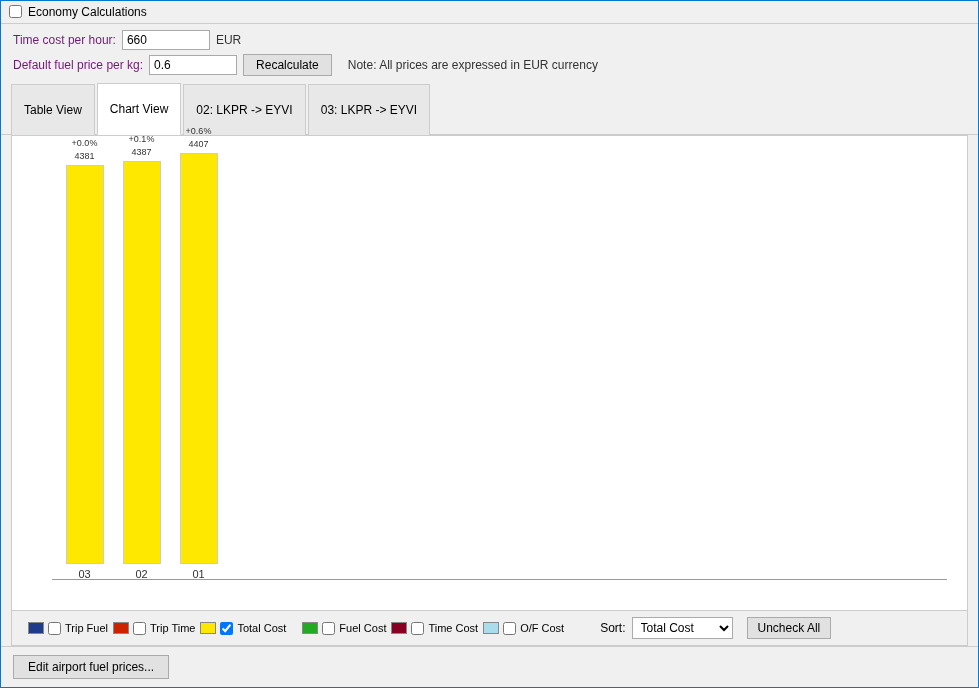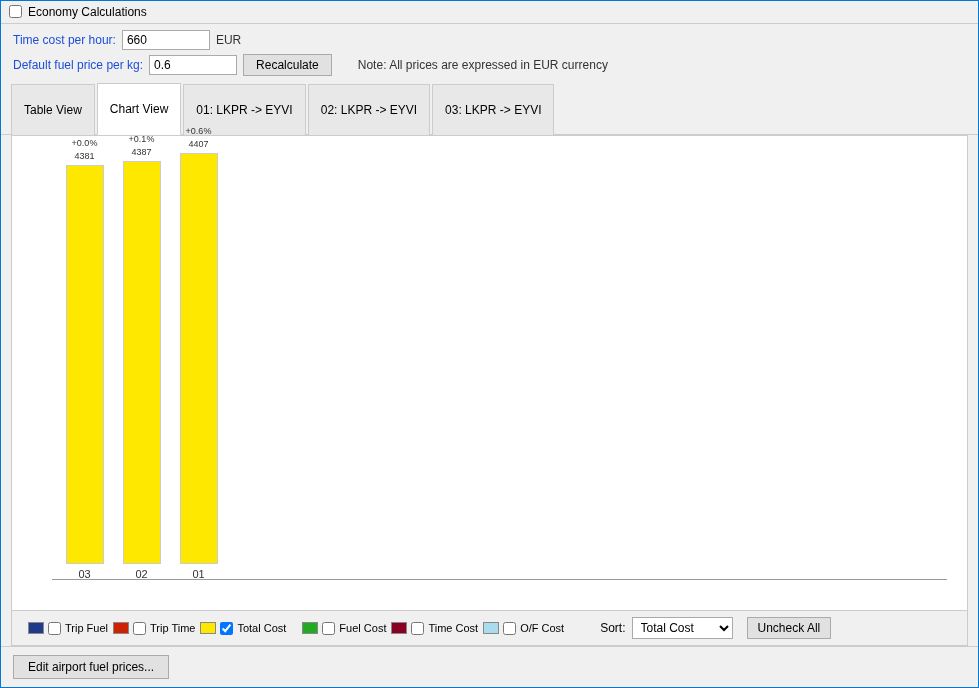--- a/index.html
+++ b/index.html
@@ -37,21 +37,21 @@
     }
     .params-row {
       display: flex;
       align-items: center;
       padding: 6px 12px;
       gap: 8px;
       background: #f0f0f0;
     }
     .params-row label {
       font-size: 12px;
-      color: #1d4ed8;
+      color: #701a75;
     }
     .params-row input[type="text"] {
       border: 1px solid #aaa;
       padding: 2px 4px;
       font-size: 12px;
       width: 88px;
       background: white;
     }
     .params-row .currency {
       font-size: 12px;
@@ -60,21 +60,21 @@
     .params-row button {
       padding: 3px 12px;
       font-size: 12px;
       background: #e1e1e1;
       border: 1px solid #aaa;
       cursor: pointer;
     }
     .params-row .note {
       font-size: 12px;
       color: #333;
-      margin-left: 20px;
+      margin-left: 10px;
     }
     .param-group {
       display: flex;
       flex-direction: column;
       gap: 4px;
     }
     .param-line {
       display: flex;
       align-items: center;
       gap: 6px;
@@ -257,23 +257,20 @@
       </div>
     </div>
   </div>
 
   <div class="tabs-row">
     <div class="tab">
       <span>Table View</span>
     </div>
     <div class="tab active">
       <span>Chart View</span>
-    </div>
-    <div class="tab">
-      <span>01: LKPR -&gt; EYVI</span>
     </div>
     <div class="tab">
       <span>02: LKPR -&gt; EYVI</span>
     </div>
     <div class="tab">
       <span>03: LKPR -&gt; EYVI</span>
     </div>
   </div>
 
   <div class="chart-container">

